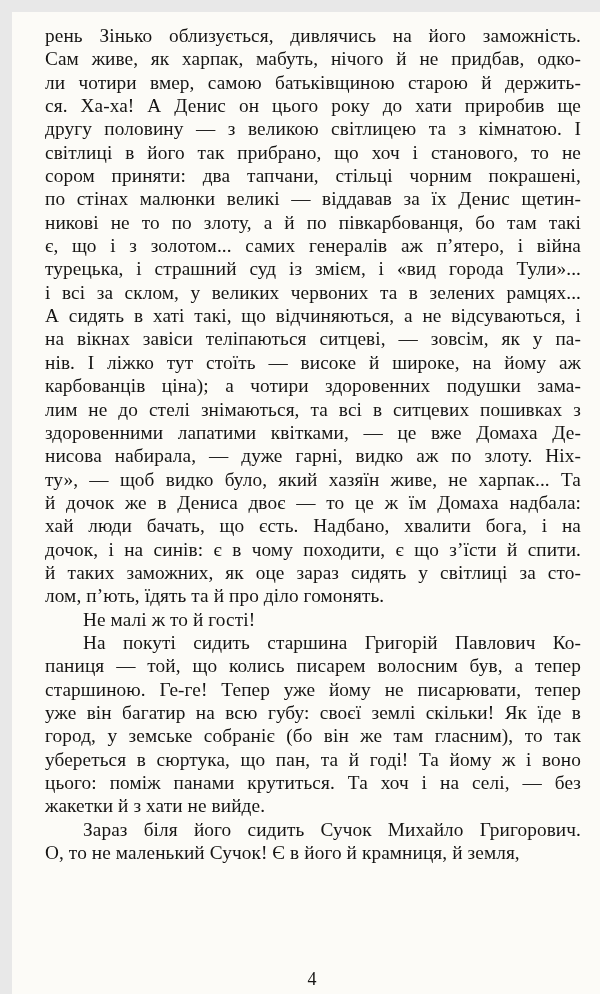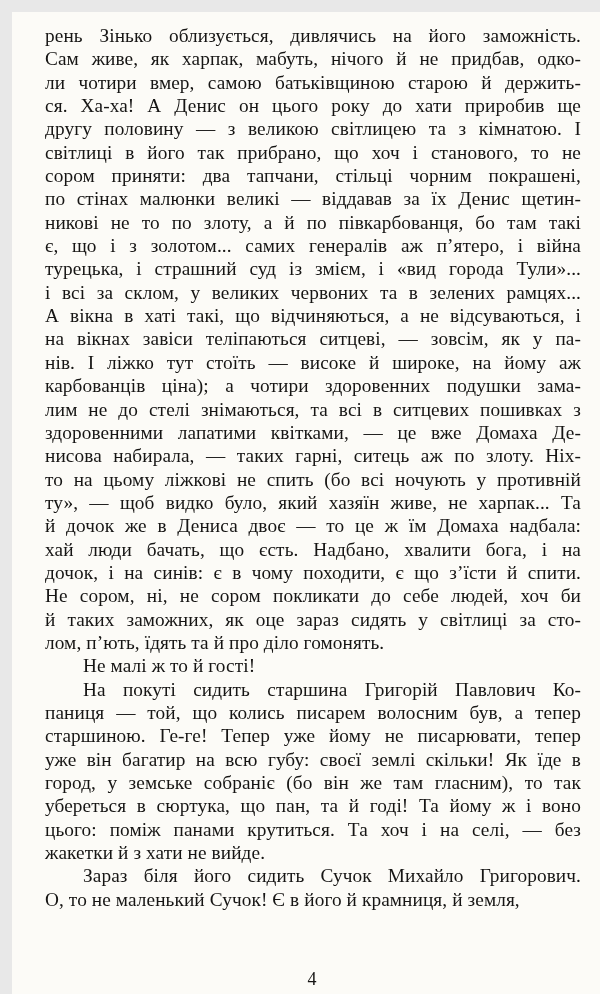--- a/index.html
+++ b/index.html
@@ -62,33 +62,31 @@
         <div class="line">ли чотири вмер, самою батьківщиною старою й держить-</div>
         <div class="line">ся. Ха-ха! А Денис он цього року до хати приробив ще</div>
         <div class="line">другу половину — з великою світлицею та з кімнатою. І</div>
         <div class="line">світлиці в його так прибрано, що хоч і станового, то не</div>
         <div class="line">сором приняти: два тапчани, стільці чорним покрашені,</div>
         <div class="line">по стінах малюнки великі — віддавав за їх Денис щетин-</div>
         <div class="line">никові не то по злоту, а й по півкарбованця, бо там такі</div>
         <div class="line">є, що і з золотом... самих генералів аж п’ятеро, і війна</div>
         <div class="line">турецька, і страшний суд із змієм, і «вид города Тули»...</div>
         <div class="line">і всі за склом, у великих червоних та в зелених рамцях...</div>
-        <div class="line">А вікна в хаті такі, що відчиняються, а не відсуваються, і</div>
+        <div class="line">А сидять в хаті такі, що відчиняються, а не відсуваються, і</div>
         <div class="line">на вікнах завіси теліпаються ситцеві, — зовсім, як у па-</div>
         <div class="line">нів. І ліжко тут стоїть — високе й широке, на йому аж</div>
         <div class="line">карбованців ціна); а чотири здоровенних подушки зама-</div>
         <div class="line">лим не до стелі знімаються, та всі в ситцевих пошивках з</div>
         <div class="line">здоровенними лапатими квітками, — це вже Домаха Де-</div>
-        <div class="line">нисова набирала, — таких гарні, ситець аж по злоту. Ніх-</div>
-        <div class="line">то на цьому ліжкові не спить (бо всі ночують у противній</div>
+        <div class="line">нисова набирала, — дуже гарні, видко аж по злоту. Ніх-</div>
         <div class="line">ту», — щоб видко було, який хазяїн живе, не харпак... Та</div>
         <div class="line">й дочок же в Дениса двоє — то це ж їм Домаха надбала:</div>
         <div class="line">хай люди бачать, що єсть. Надбано, хвалити бога, і на</div>
         <div class="line">дочок, і на синів: є в чому походити, є що з’їсти й спити.</div>
-        <div class="line">Не сором, ні, не сором покликати до себе людей, хоч би</div>
         <div class="line">й таких заможних, як оце зараз сидять у світлиці за сто-</div>
         <div class="line last">лом, п’ють, їдять та й про діло гомонять.</div>
       </div>
       <div class="paragraph">
         <div class="line last first">Не малі ж то й гості!</div>
       </div>
       <div class="paragraph">
         <div class="line first">На покуті сидить старшина Григорій Павлович Ко-</div>
         <div class="line">паниця — той, що колись писарем волосним був, а тепер</div>
         <div class="line">старшиною. Ге-ге! Тепер уже йому не писарювати, тепер</div>

